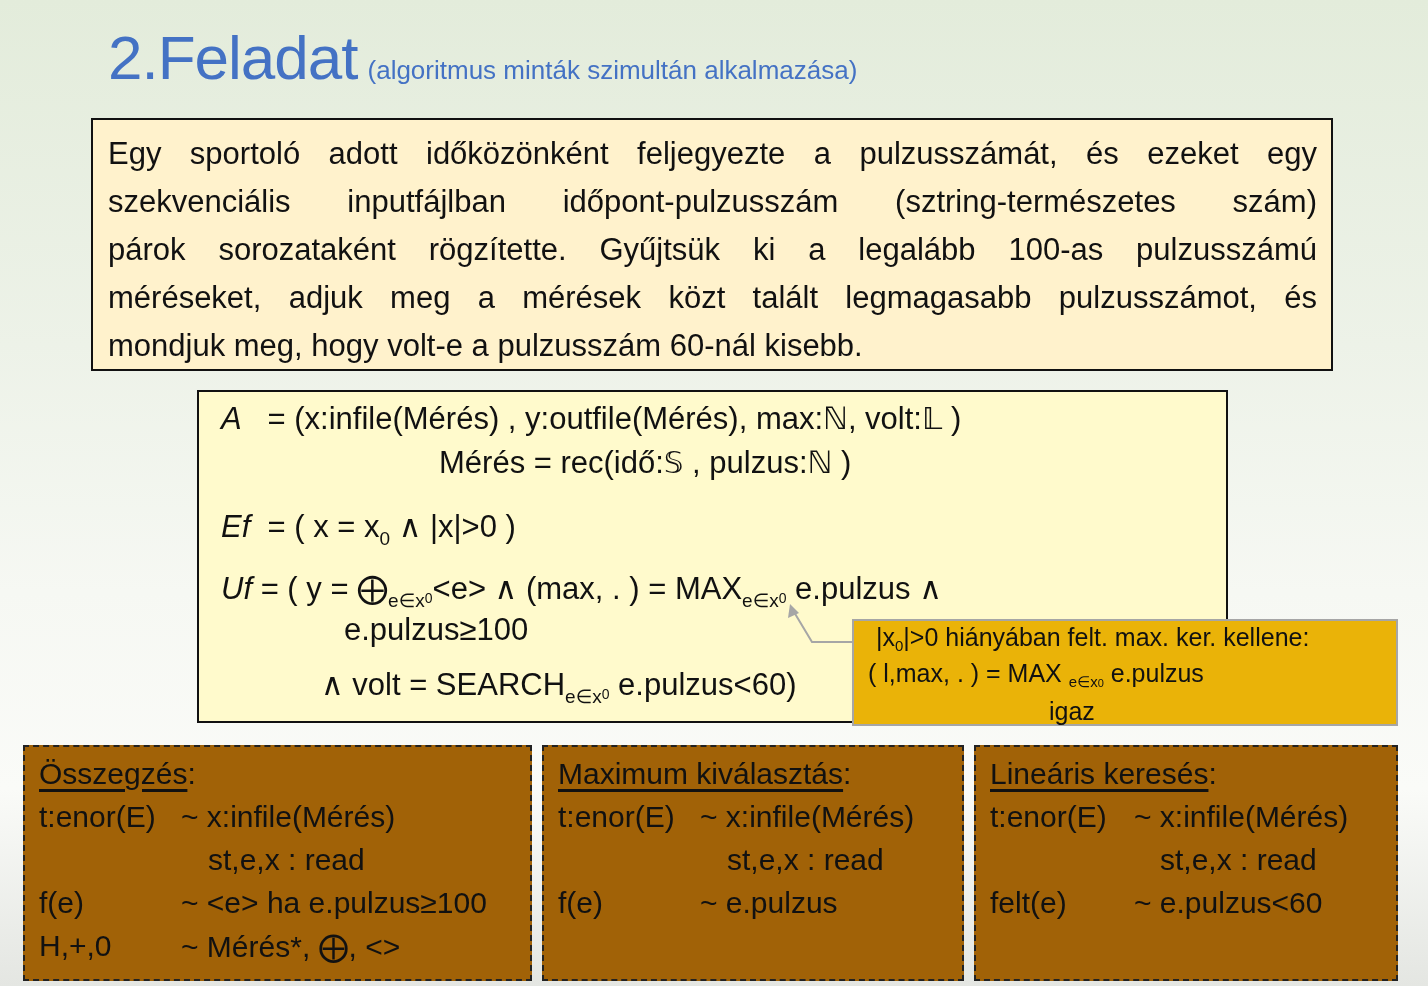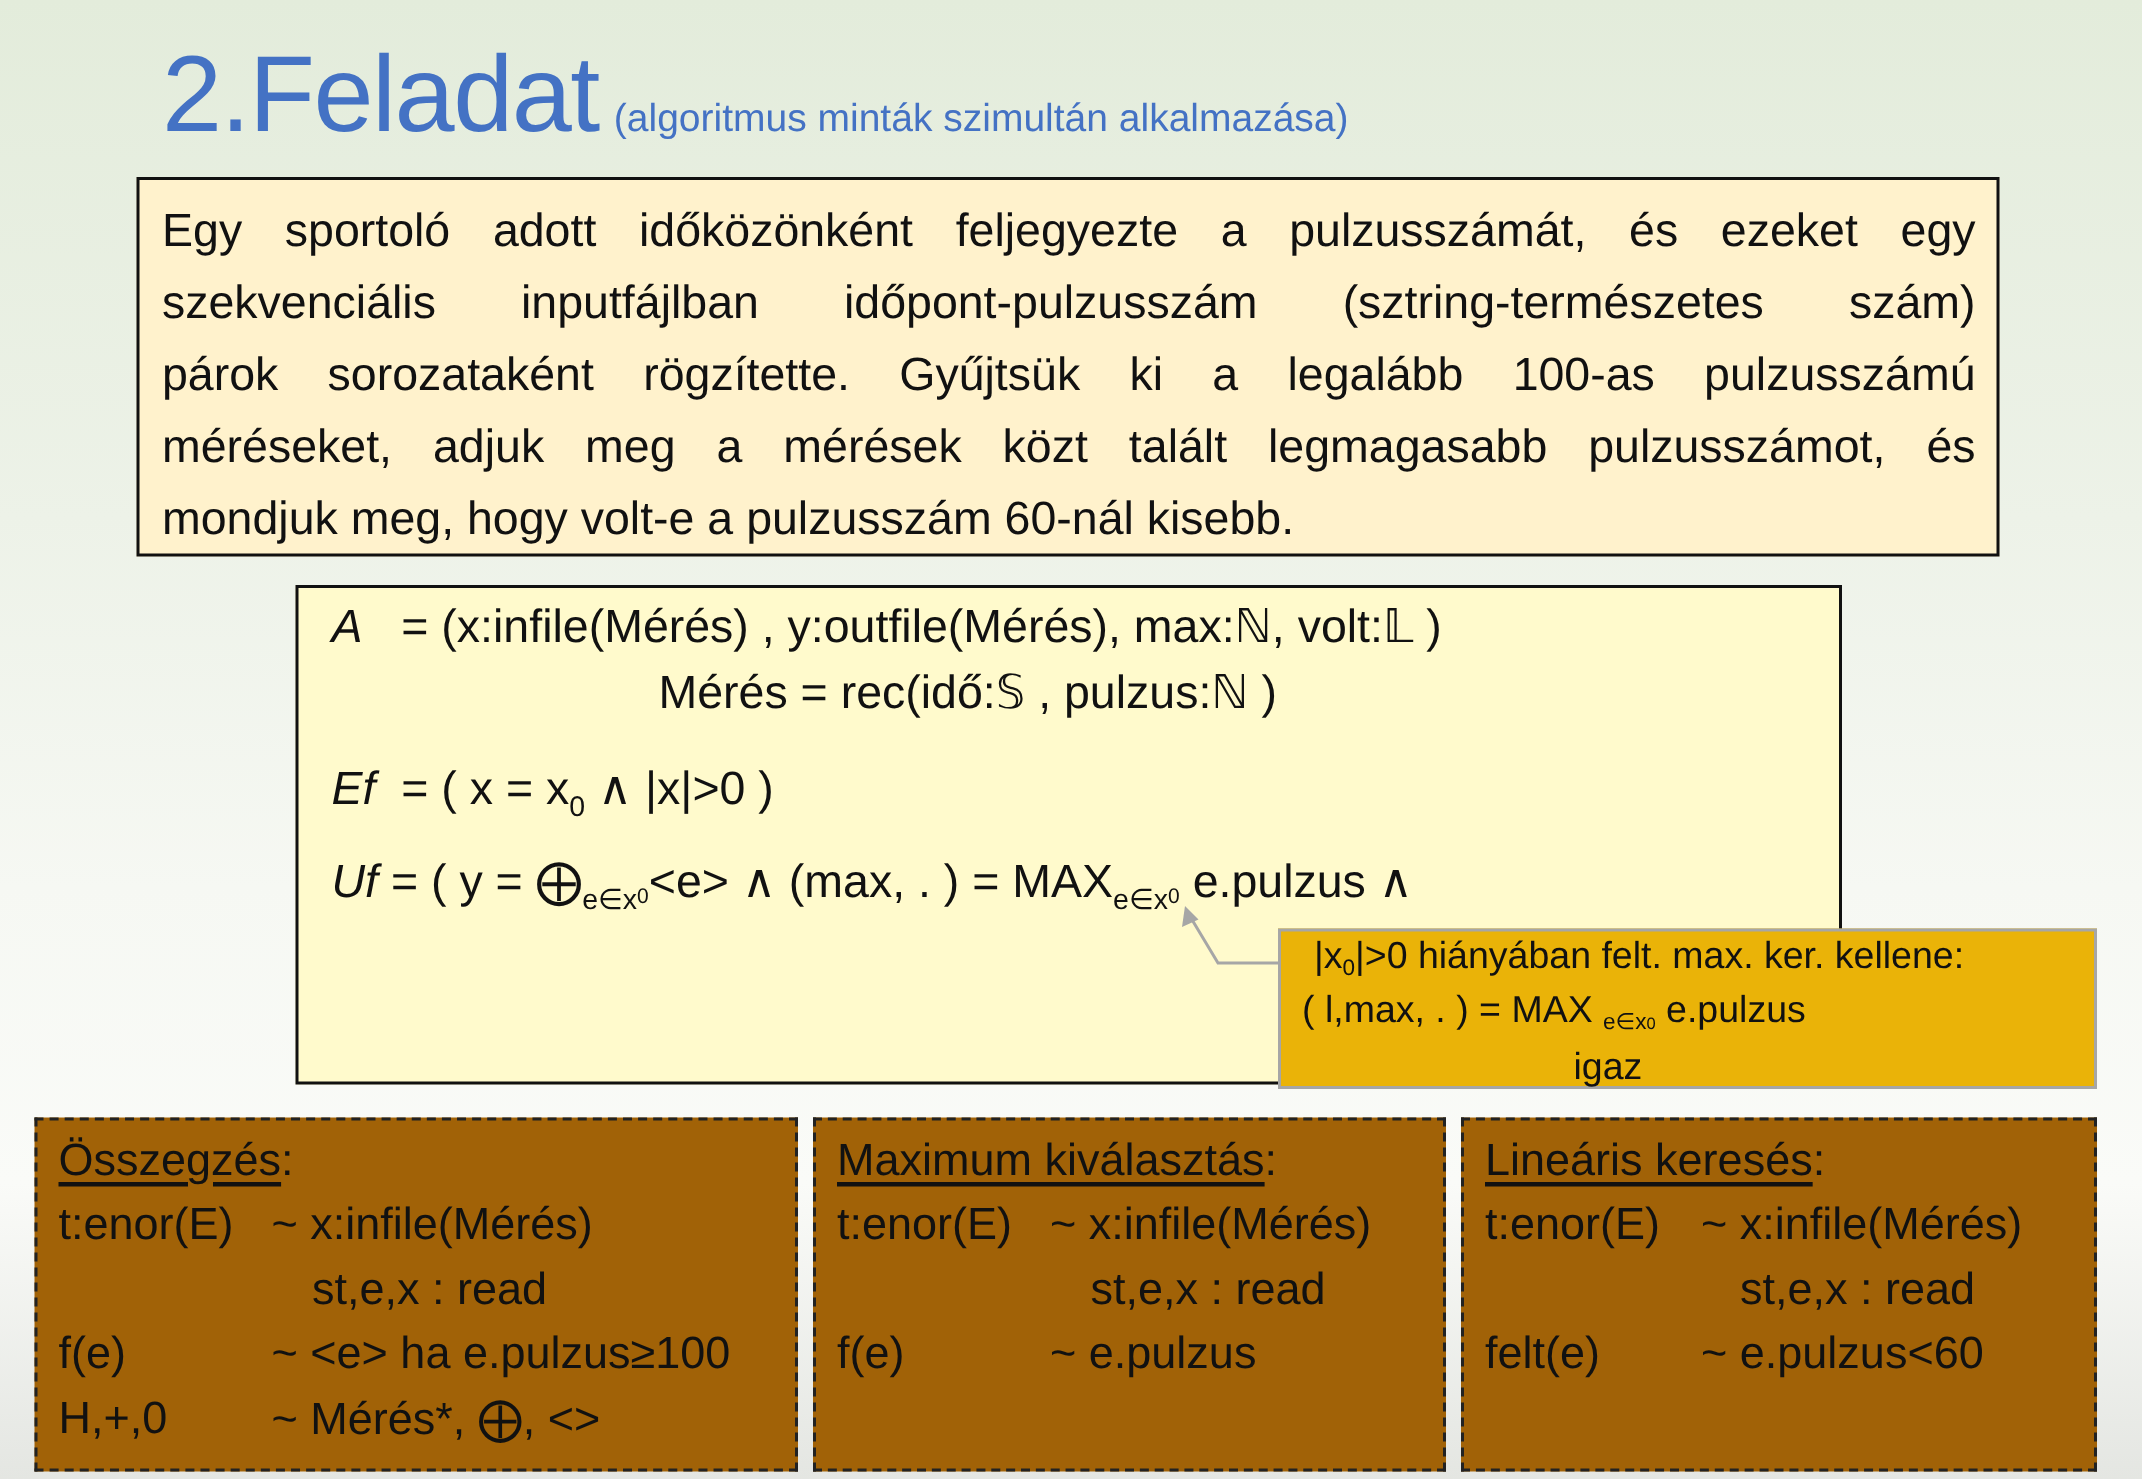--- a/index.html
+++ b/index.html
@@ -6,21 +6,21 @@
   body {
     width: 1428px; height: 986px; position: relative; overflow: hidden;
     background: linear-gradient(180deg, #e3ecdb 0%, #edf2e8 35%, #f6f8f3 60%, #fafbf8 80%, #e4e6e2 100%);
     font-family: "Liberation Sans", "DejaVu Sans", sans-serif;
     color: #111;
   }
   .abs { position: absolute; }
   .title {
     left: 108px; top: 22px; white-space: nowrap; color: #4472c4;
   }
-  .title .big { font-size: 72px; letter-spacing: -1px; }
+  .title .big { font-size: 62px; letter-spacing: -1px; }
   .title .small { font-size: 26px; margin-left: 10px; }
 
   .task {
     left: 91px; top: 118px; width: 1242px; height: 253px;
     background: #fff2cc; border: 2px solid #111; box-sizing: border-box;
     padding: 10px 14px 0 15px;
   }
   .task-line {
     font-size: 31px; line-height: 48px; height: 48px; white-space: nowrap;
     text-align: justify; text-align-last: justify;
@@ -75,21 +75,25 @@
     <i>A</i>&nbsp;&nbsp;&nbsp;<span>= (x:infile(Mérés) , y:outfile(Mérés), max:ℕ, volt:𝕃 )</span>
   </div>
 
   <div class="t" style="left:22px; top:116px;">
     <i>Ef</i>&nbsp;&nbsp;<span>= ( x = x</span><span class="sub">0</span><span> ∧ |x|&gt;0 )</span>
   </div>
 
   <div class="t" style="left:22px; top:178px;">
     <i>Uf</i>&nbsp;<span>= ( y  =  ⨁</span><span class="sub">e∈x</span><span class="sub0">0</span><span>&lt;e&gt;  ∧ (max, . ) = MAX</span><span class="sub">e∈x</span><span class="sub0">0</span><span> e.pulzus ∧</span>
   </div>
+  <div class="t under" style="left:145px; top:220px;">e.pulzus≥100</div>
 
+  <div class="t" style="left:122px; top:274px;">
+    <span>∧ volt = SEARCH</span><span class="sub">e∈x</span><span class="sub0">0</span><span> e.pulzus&lt;60)</span>
+  </div>
 </div>
 
 <svg class="abs" style="left:780px; top:600px;" width="80" height="50">
   <polyline points="75,42 32,42 14,12" fill="none" stroke="#a6a6a6" stroke-width="2"></polyline>
   <polygon points="10,4 8,18 19,13" fill="#a6a6a6"></polygon>
 </svg>
 
 <div class="abs note">
   <div class="t" style="left:22px; top:2px;">
     <span>|x</span><span class="s">0</span><span>|&gt;0 hiányában felt. max. ker. kellene:</span>

